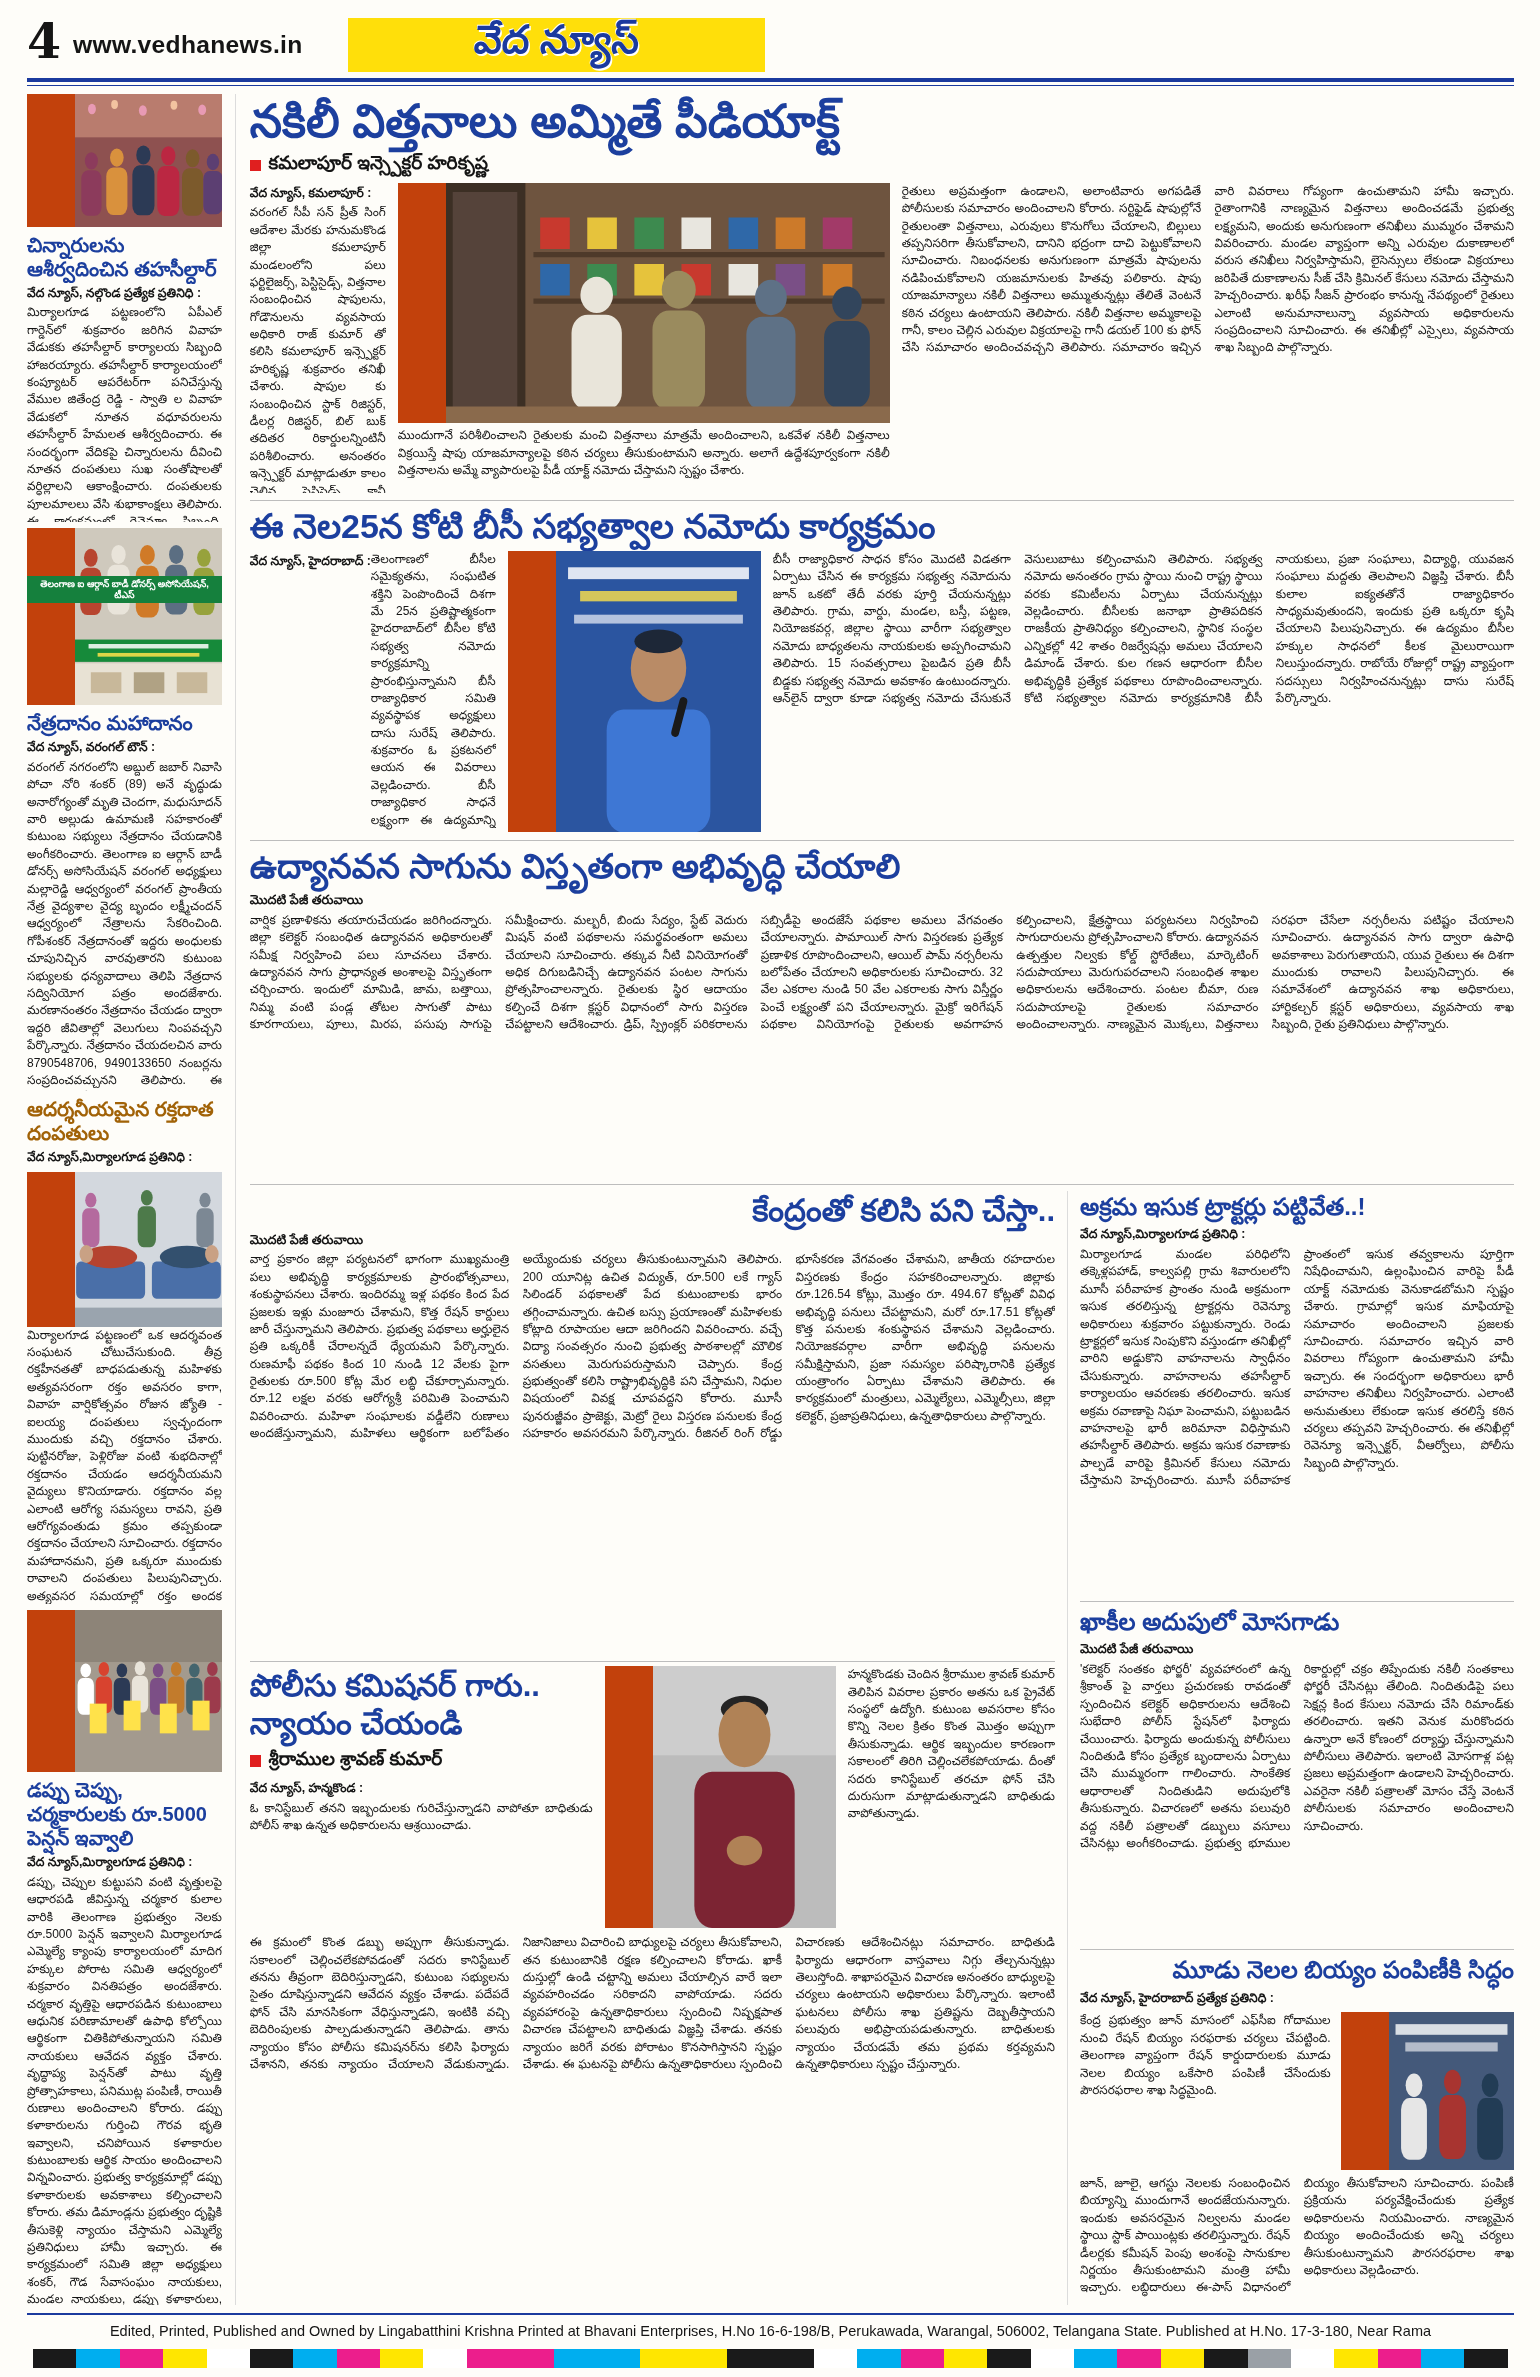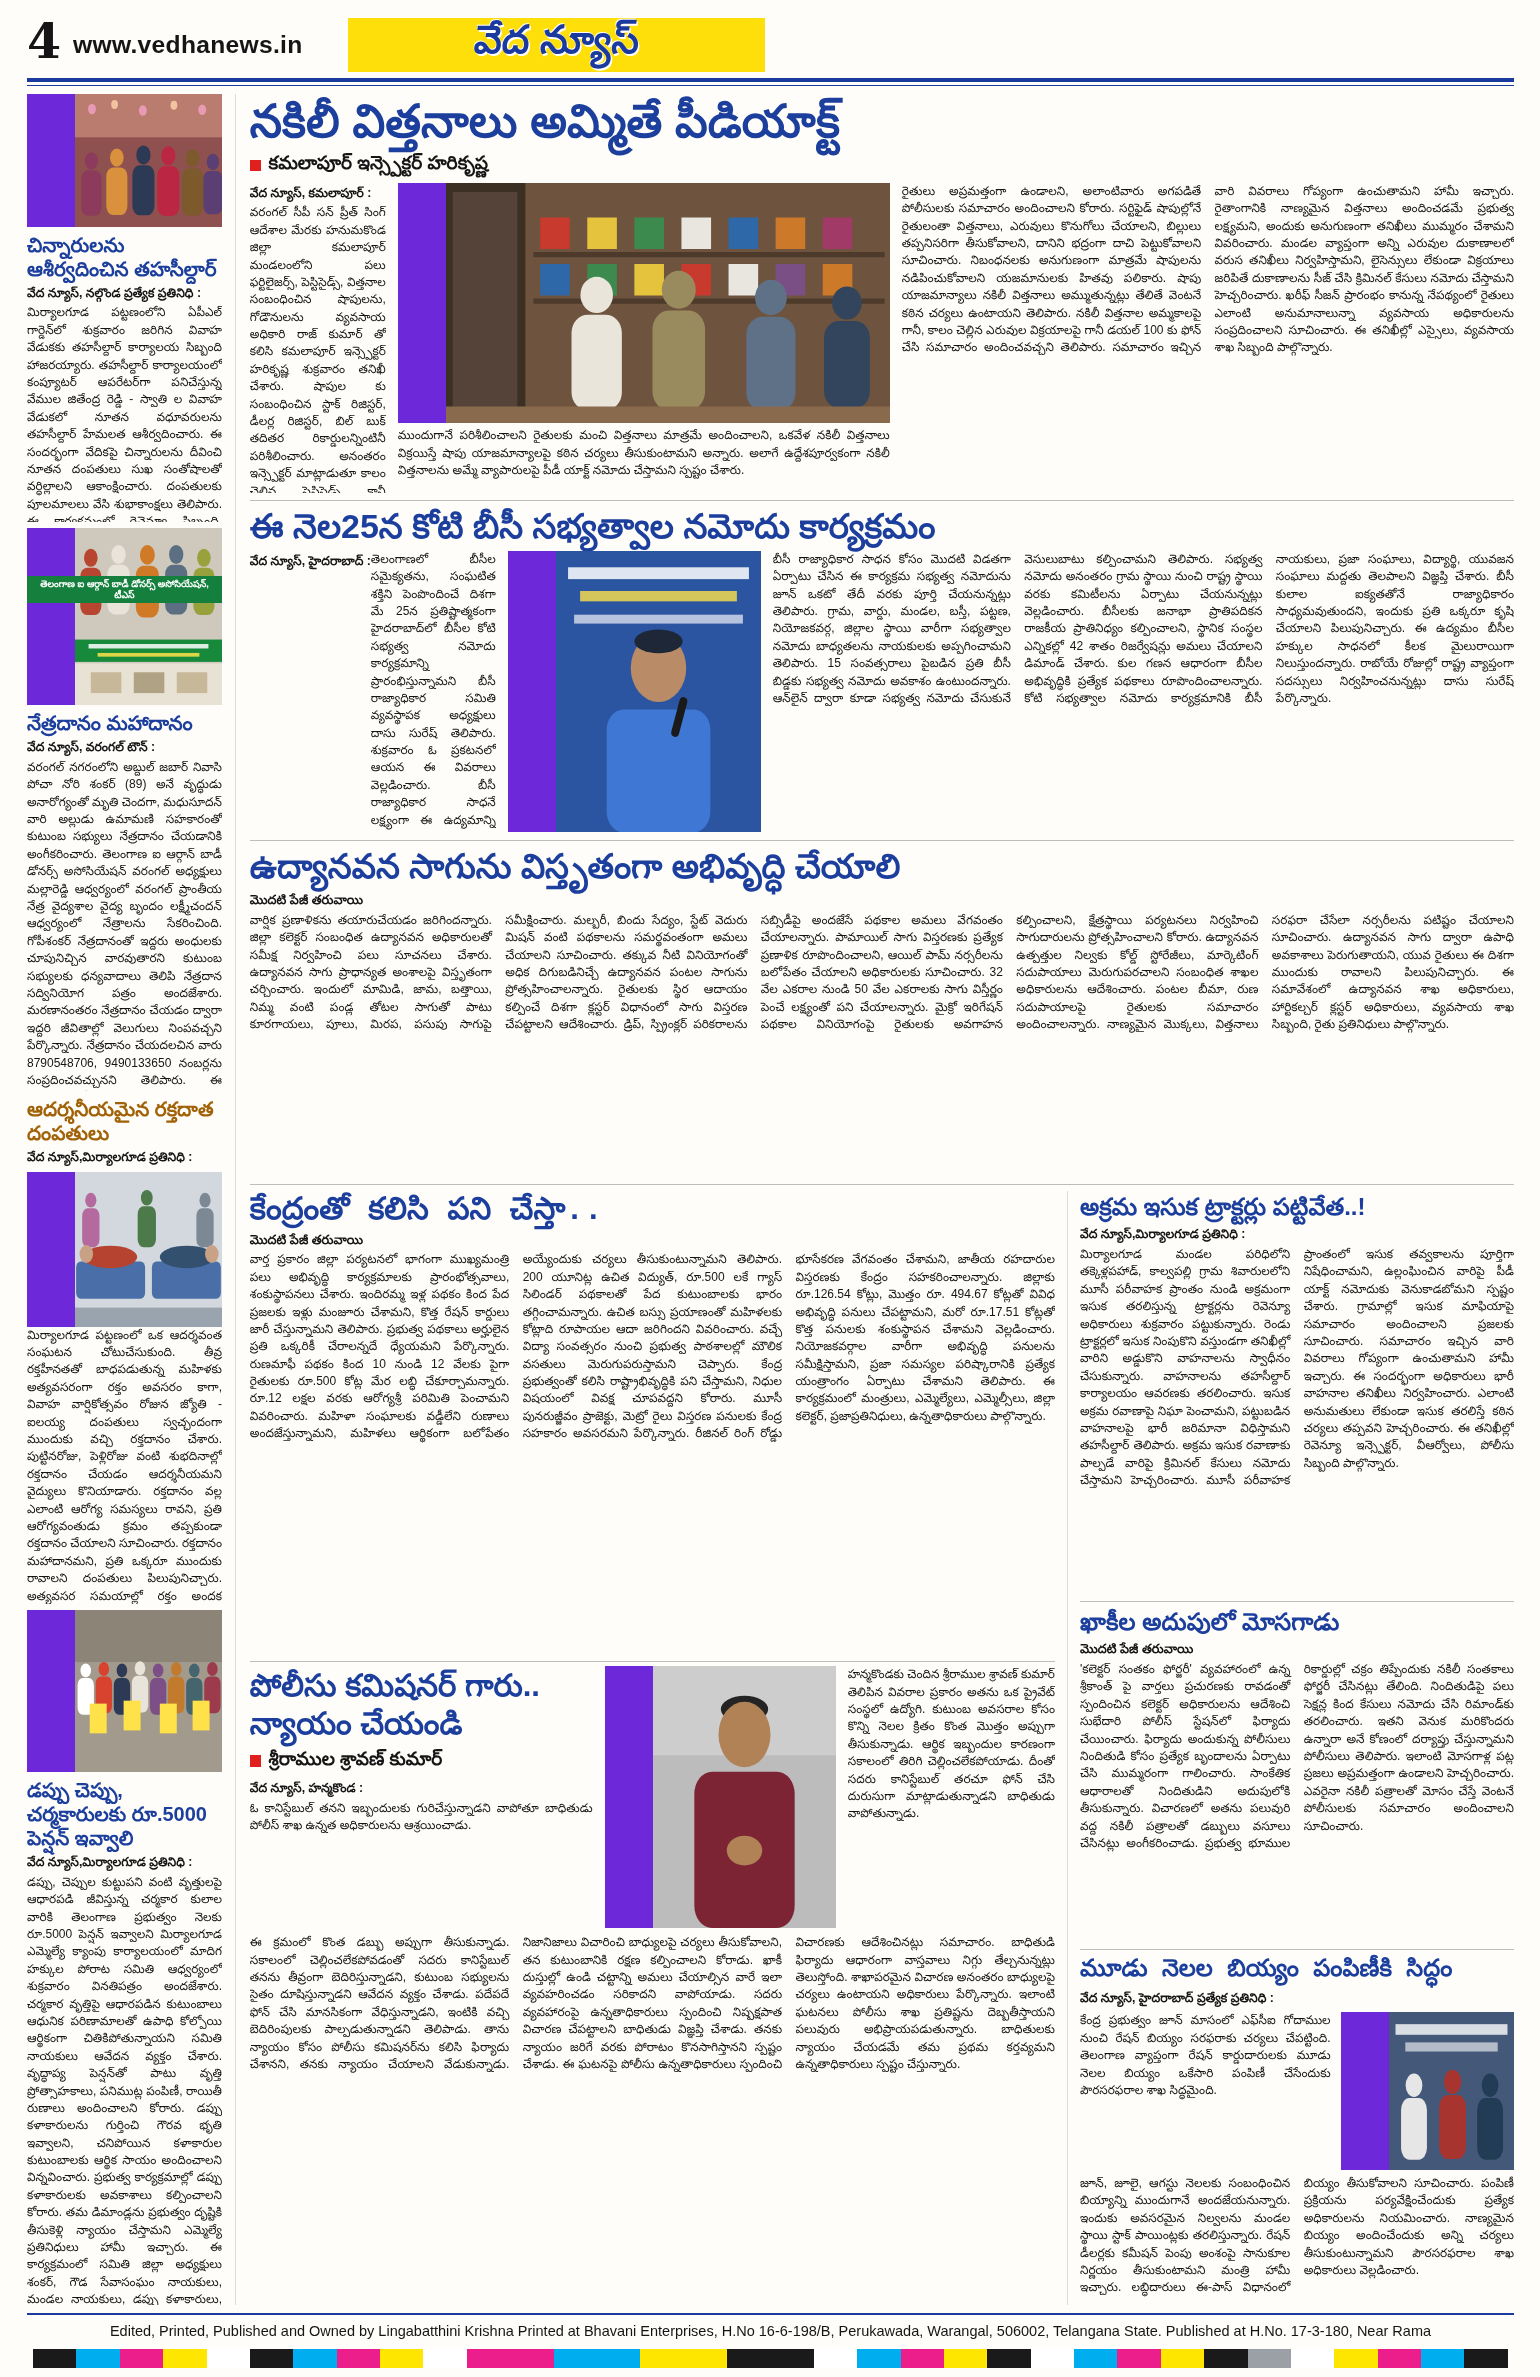--- a/index.html
+++ b/index.html
@@ -27,24 +27,24 @@
   .dateline{ font-weight:700; font-size:12.3px; margin:3px 0 1.5px; }
   .cont-label{ font-weight:700; font-size:12.7px; margin:3px 0 1.5px; }
   .body{ font-size:12px; line-height:1.45; text-align:justify; overflow:hidden; }
   .fill{ flex:1; min-height:0; overflow:hidden; }
   .fillw{ flex:1; min-width:0; overflow:hidden; }
   .cols2{ columns:2; column-gap:13.4px; }
   .cols3{ columns:3; column-gap:13.4px; }
   .cols5{ columns:5; column-gap:13.4px; }
   .byline{ display:flex; align-items:center; gap:7.5px; font-weight:700; font-size:18.6px; margin:4.5px 0; }
   .byline .sq{ width:11.2px; height:11.2px; background:#e01f1f; flex:none; }
-  .center{ text-align:left;font-family:Liberation Mono, monospace; }
+  .center{ text-align:right; }
   .sec{ border-top:0.7px solid #bdbdbd; margin-top:7.5px; padding-top:4.5px; }
   
-  .photo{ position:relative; background:#6d28d9; overflow:hidden; flex:none;padding-left:48px; }
+  .photo{ position:relative; background:#c2410c; overflow:hidden; flex:none;padding-left:48px; }
   .photo svg{ display:block; width:100%; height:100%; }
   .ph-banner{ position:absolute; left:0; right:0; top:48px; height:27px; background:#15803d; color:#fff;
               font-size:9.3px; font-weight:700; display:flex; align-items:center; justify-content:center;
               text-align:center; line-height:1.15; padding:0 3px; }
   
   .sb-h{ font-size:20px; line-height:1.22; margin:6px 0 1.5px; }
   .ph-w{ height:133px; }
   .ph-o{ height:177px; margin-top:6px; }
   .ph-b{ height:155px; margin-top:3px; }
   .ph-p{ height:162px; margin-top:6px; }

